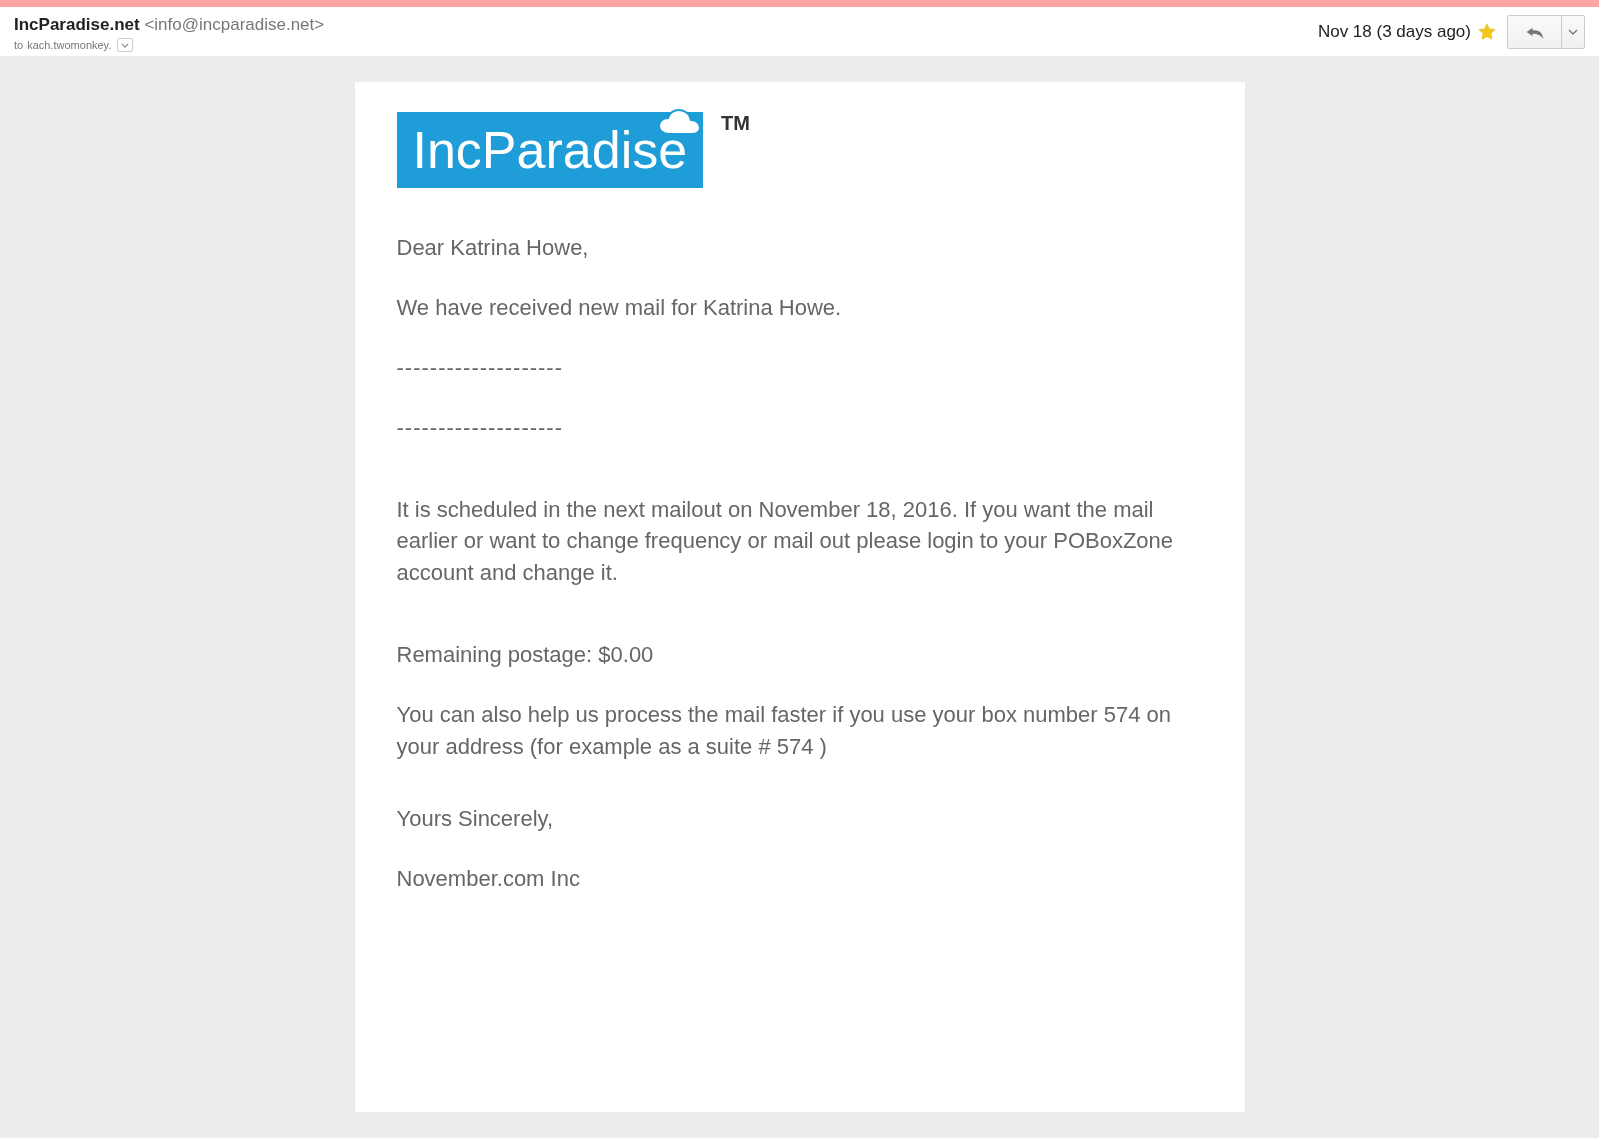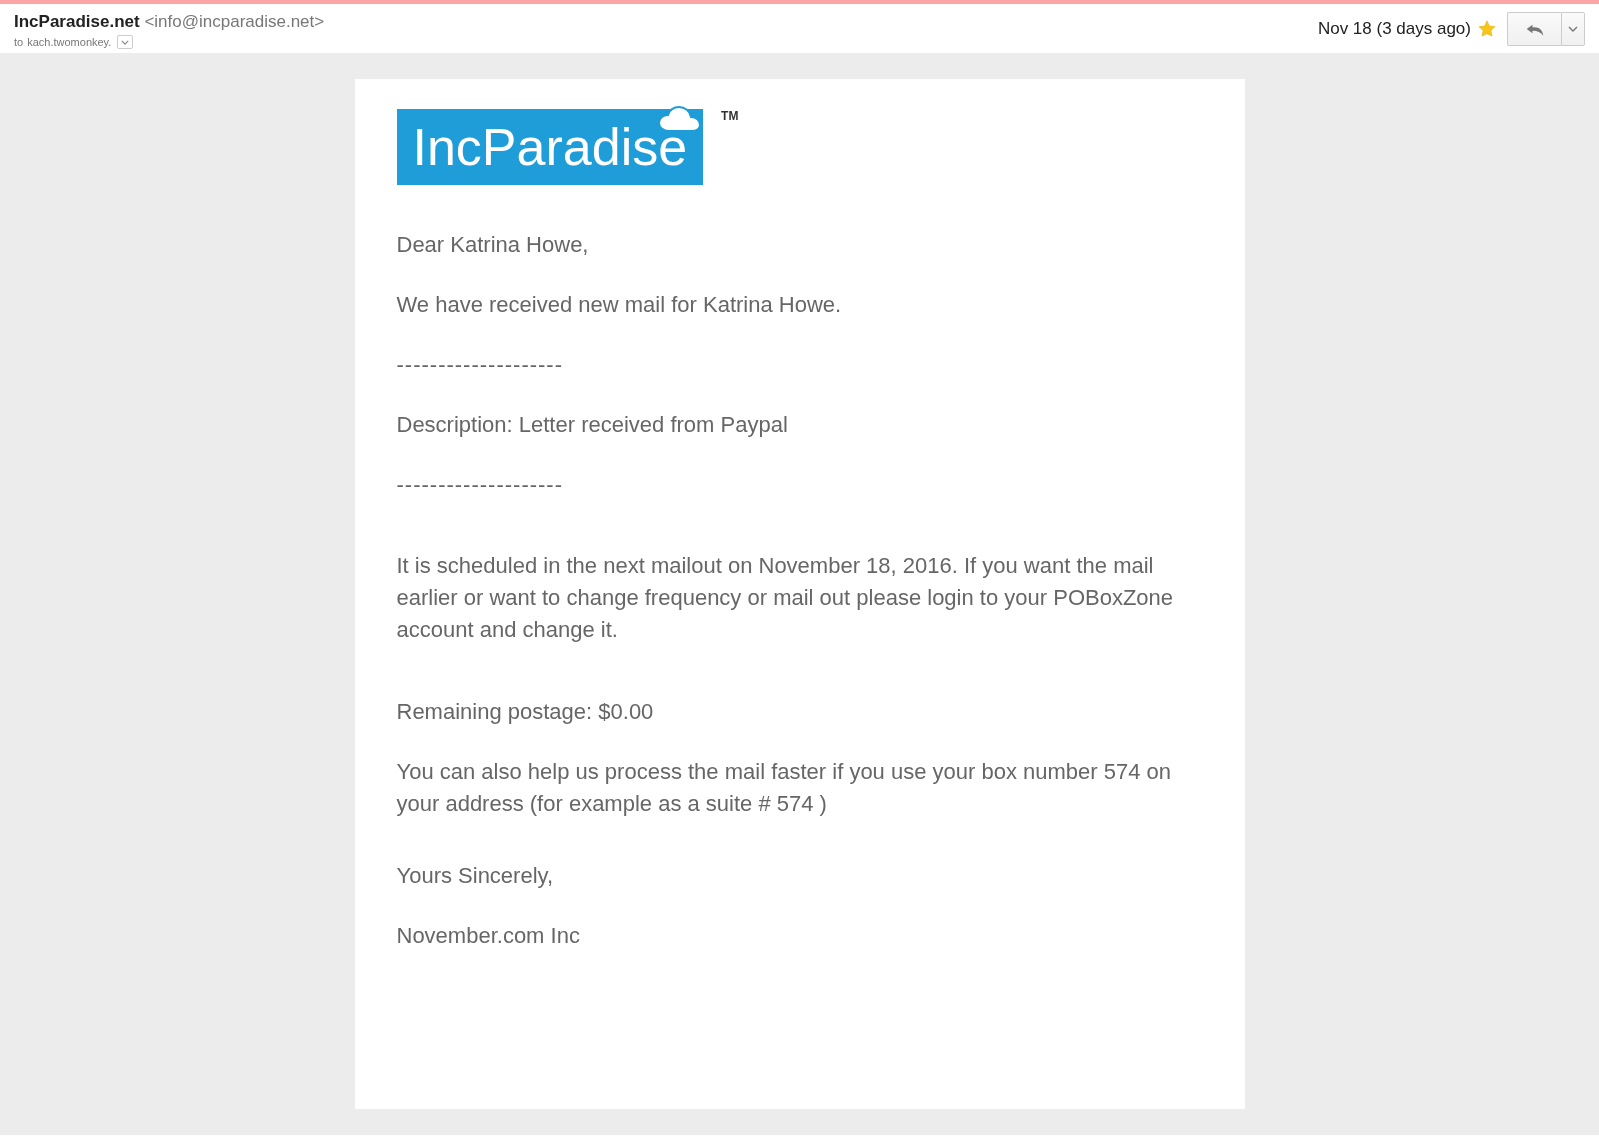--- a/index.html
+++ b/index.html
@@ -4,21 +4,21 @@
 <style>
   * { box-sizing: border-box; }
   body {
     margin: 0;
     font-family: Arial, Helvetica, sans-serif;
     font-size: 16px;
     background: #fff;
     color: #222;
   }
   .top-divider {
-    border-top: 4px solid #fca5a5;
+    border-top: 7px solid #fca5a5;
     padding: 8px 14px 4px 14px;
     background: #fff;
     display: flex;
     justify-content: space-between;
     align-items: flex-start;
   }
   .sender-block { display: flex; flex-direction: column; }
   .sender-line { font-size: 17px; }
   .sender-name { font-weight: bold; color: #222; }
   .sender-email { color: #777; }
@@ -64,21 +64,21 @@
     color: #fff;
     font-family: Liberation Sans, sans-serif;
     font-size: 52px;
     font-weight: 500;
     padding: 8px 16px 8px 16px;
     position: relative;
     display: inline-block;
   }
   .cloud { position: absolute; top: -18px; right: -2px; }
   .cloud svg { width: 50px; height: 34px; }
-  .tm { font-size: 12px; color: #333; margin-left: 18px; margin-top: 0px; font-weight: bold; text-align: center;}
+  .tm { font-size: 20px; color: #333; margin-left: 18px; margin-top: 0px; font-weight: bold; text-align: center;}
   .body-text { color: #666; font-size: 22px; line-height: 1.45; }
   .body-text p { margin: 0 0 28px 0; }
   .body-text a { color: #1a0dab; text-decoration: underline; }
   .sep { color: #666; letter-spacing: 1px; margin: 0 0 28px 0; font-size: 22px;}
   .sig { margin-top: 40px; }
   .sig p { margin: 0 0 2px 0; }
   .tight-block p { margin: 0 0 2px 0; }
 </style>
 </head>
 <body>
@@ -130,21 +130,20 @@
           </svg>
         </span>
       </div>
       <div class="tm">TM</div>
     </div>
 
     <div class="body-text">
       <p>Dear Katrina Howe,</p>
       <p>We have received new mail for Katrina Howe.</p>
       <p class="sep">--------------------</p>
-      <p>Description: Letter received from Paypal</p>
       <p class="sep">--------------------</p>
       <p style="margin-top:50px">It is scheduled in the next mailout on November 18, 2016. If you want the mail earlier or want to change frequency or mail out please login to your POBoxZone account and change it.</p>
       <p style="margin-top:50px">Remaining postage: $0.00</p>
       <p style="margin-top:28px">You can also help us process the mail faster if you use your box number 574 on your address (for example as a suite # 574 )</p>
 
       <div class="sig">
         <p style="margin-bottom:28px">Yours Sincerely,</p>
         <p>November.com Inc</p>
       </div>
     </div>

